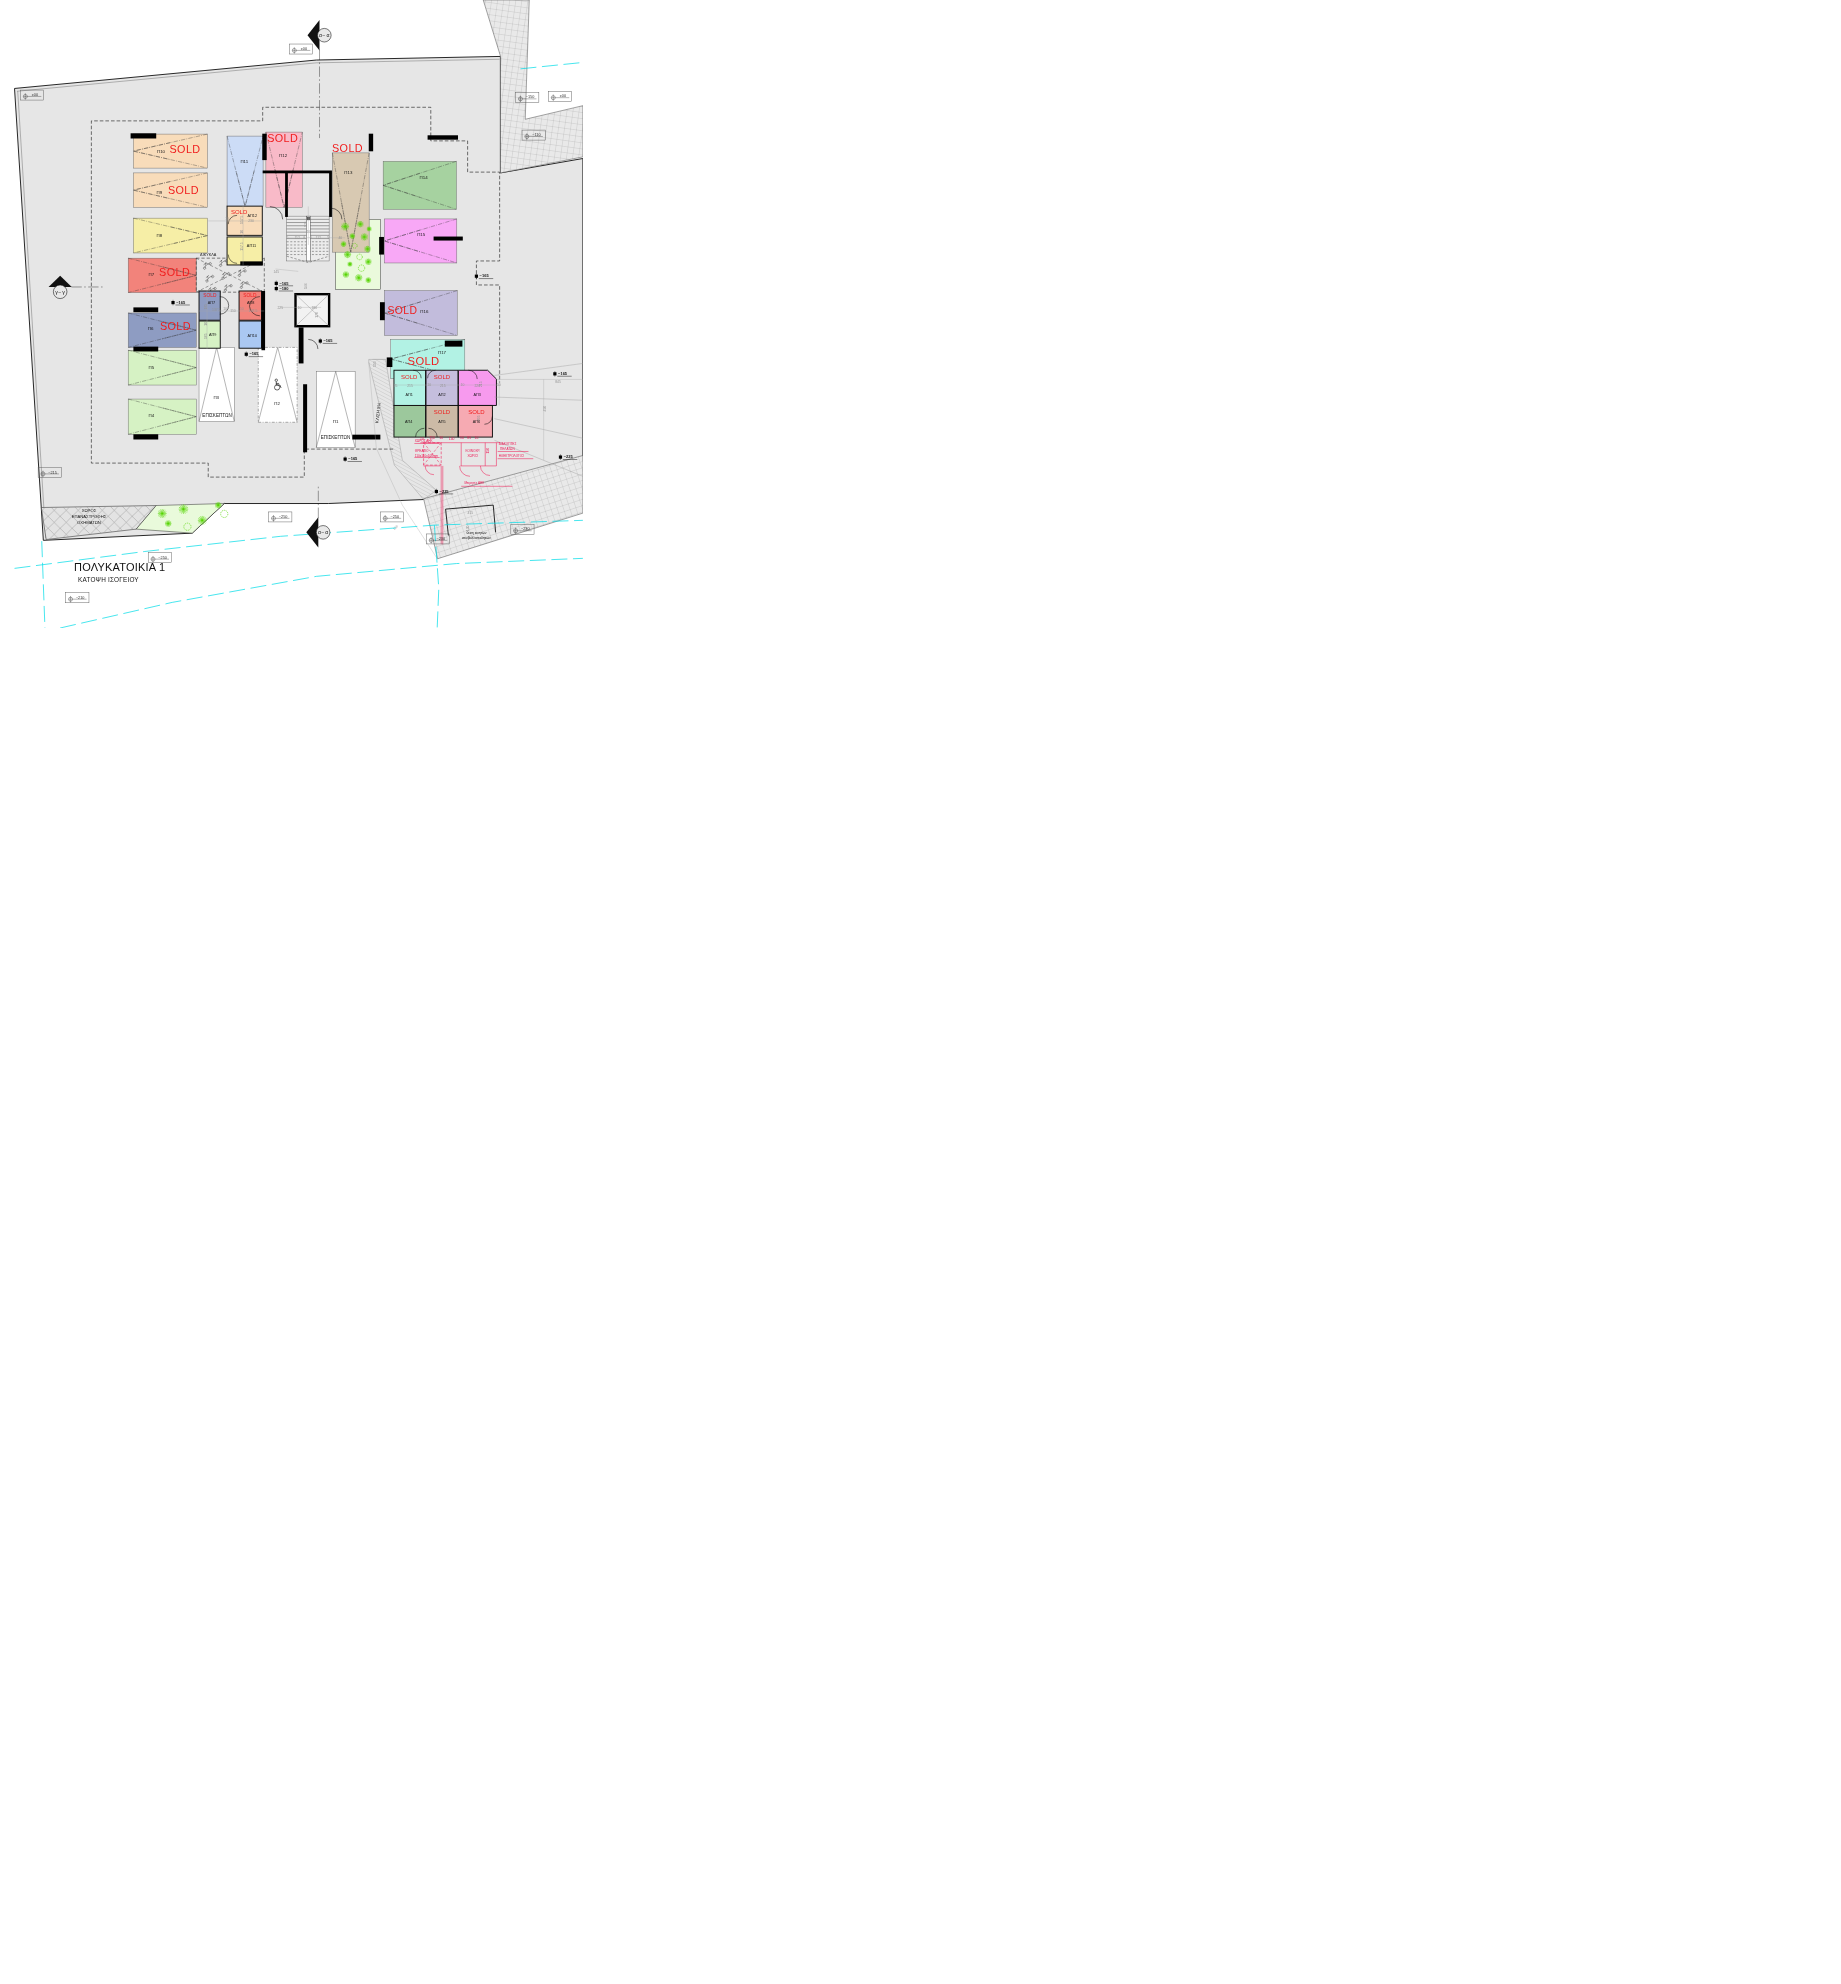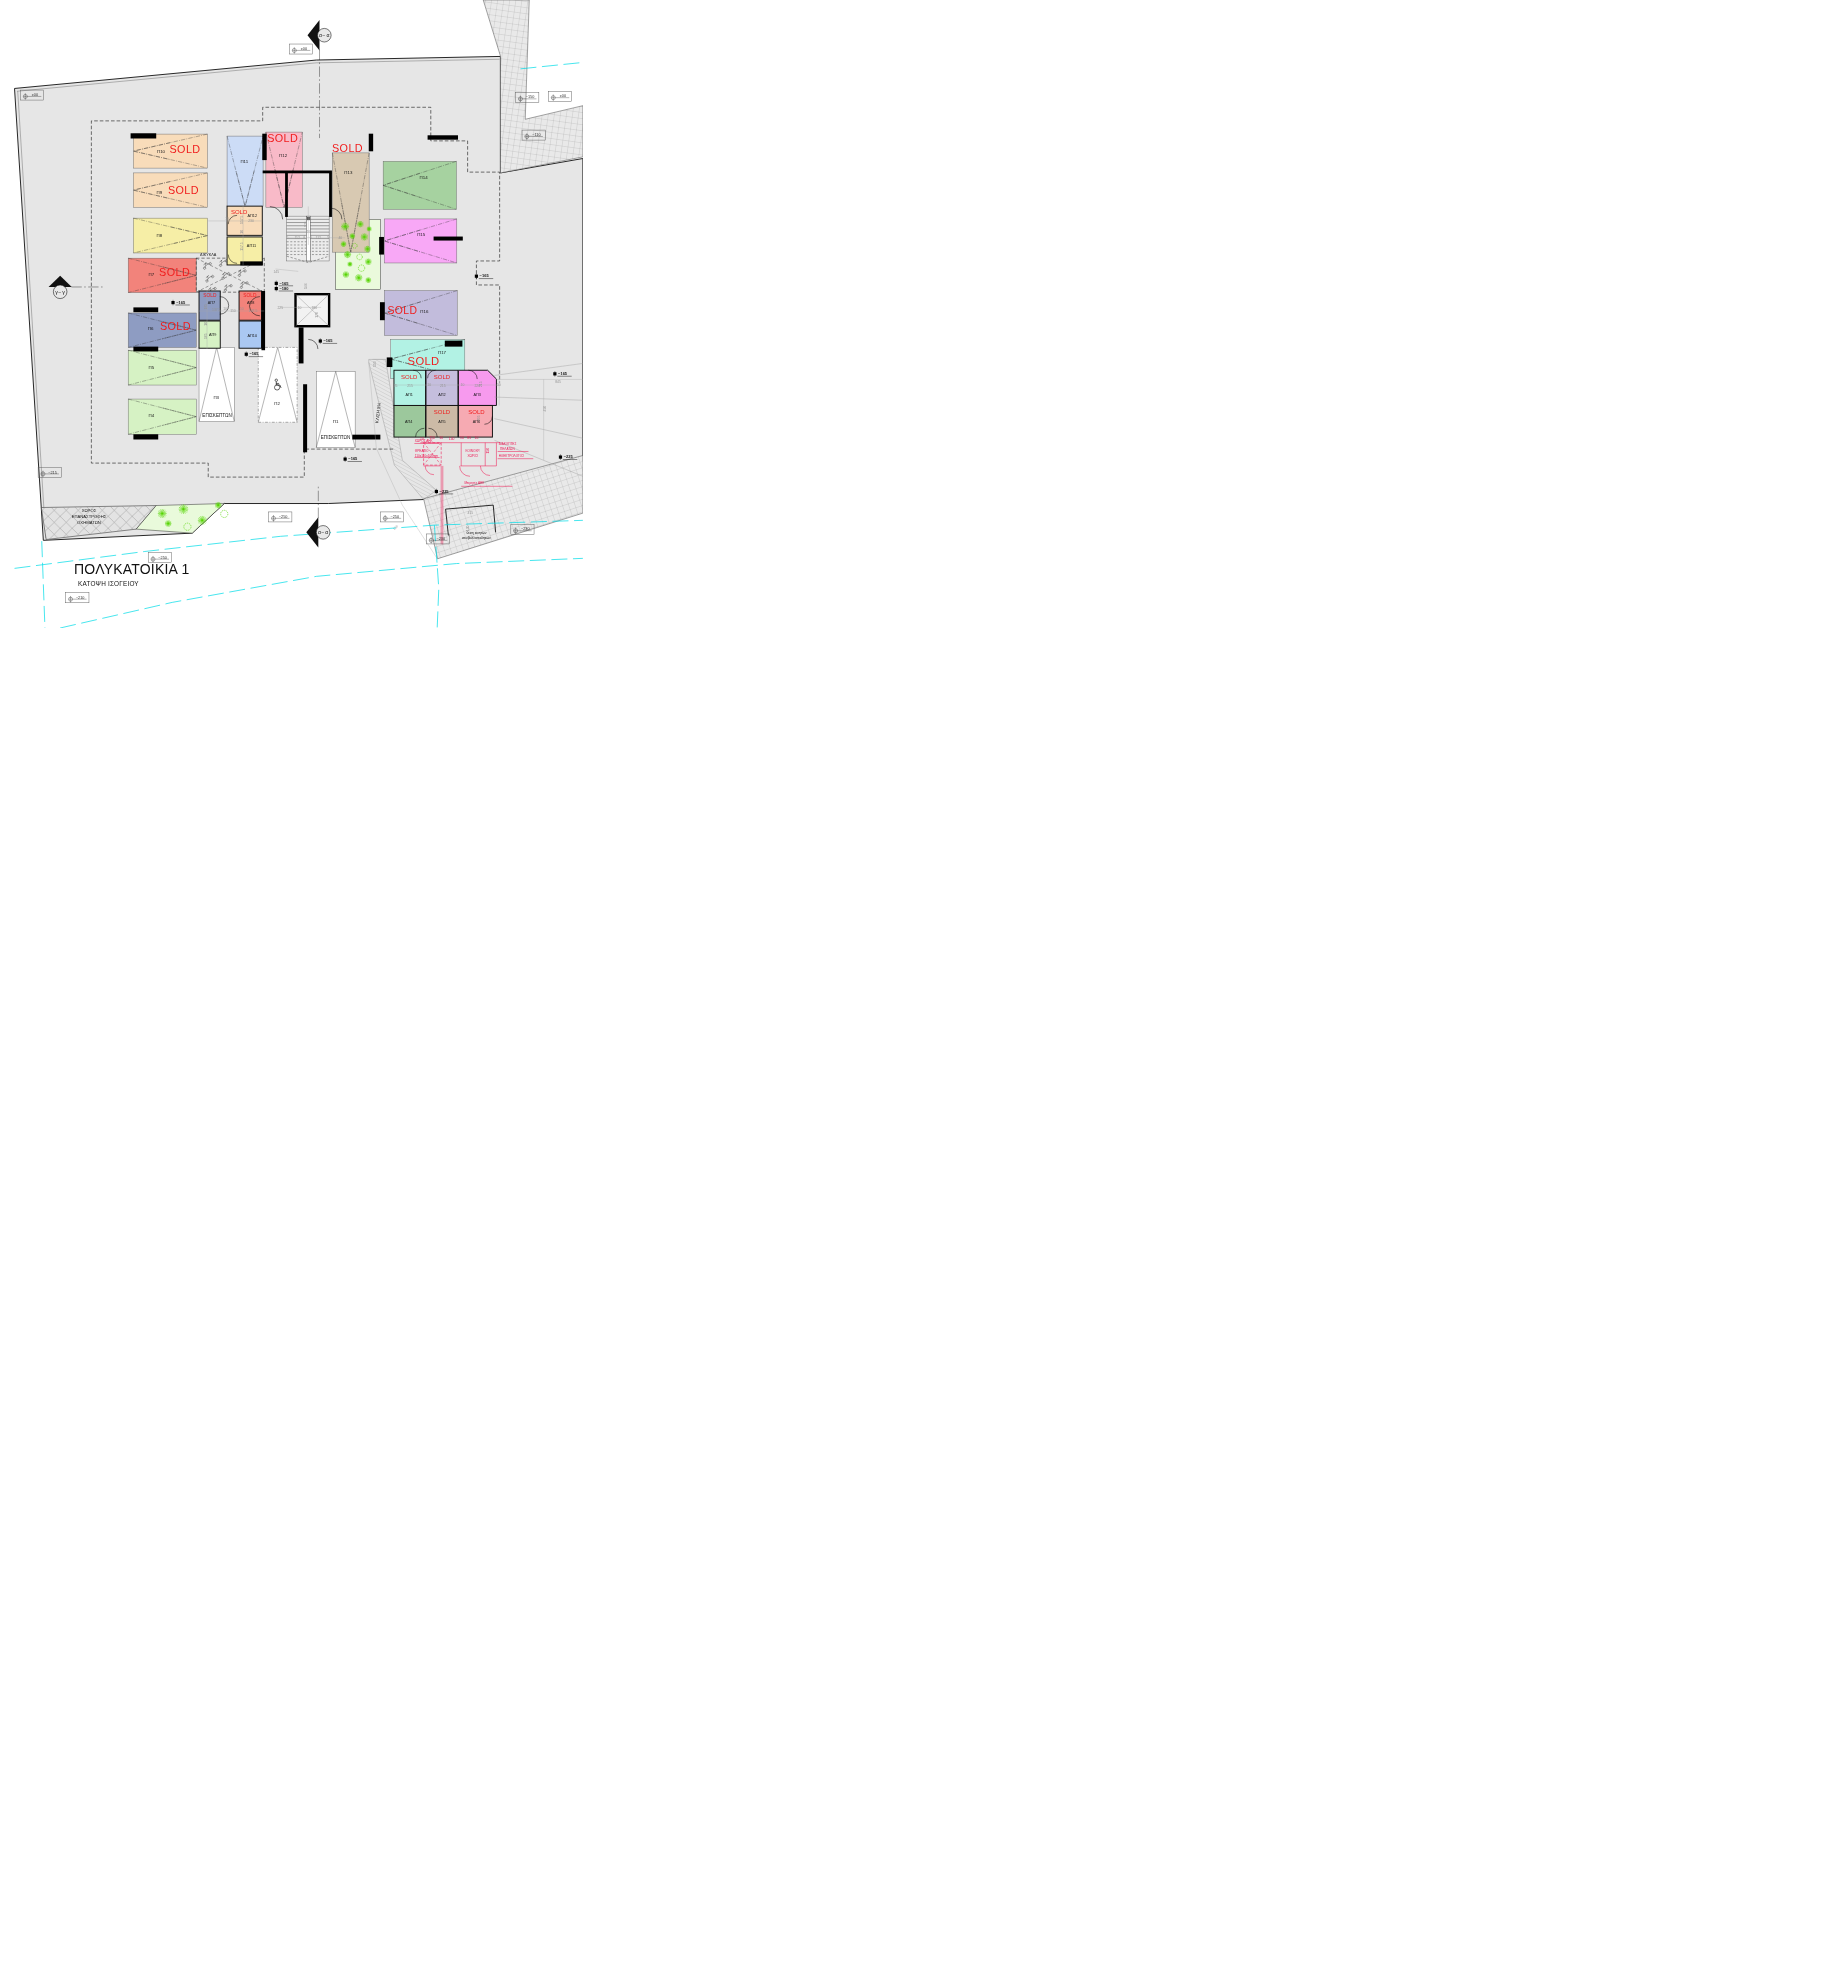--- a/index.html
+++ b/index.html
@@ -1,19 +1,19 @@
 <!DOCTYPE html>
 <html style="font-size:6.4px"><head>
 <meta charset="utf-8">
 <style>
   html,body{margin:0;padding:0;background:#fff;font-family:"Liberation Sans",sans-serif;}
   #stage{position:relative;width:583px;height:628px;background:#fff;overflow:hidden;}
   #plan-svg{position:absolute;left:0;top:0;}
   .titleblock{position:absolute;left:74px;top:561px;color:#111;}
-  .titleblock .t1{font-size:14px;letter-spacing:0.2px;}
+  .titleblock .t1{font-size:11px;letter-spacing:0.2px;}
   .titleblock .t2{font-size:6.4px;margin-top:2.8px;margin-left:4px;letter-spacing:0.2px;}
   text{font-family:"Liberation Sans",sans-serif;}
 </style>
 </head>
 <body>
 
 <div id="stage">
   <svg id="plan-svg" width="583" height="628" viewBox="0 0 1456 1569">
       <defs>
         <pattern id="tiles" width="15" height="15" patternUnits="userSpaceOnUse" patternTransform="rotate(8)">

